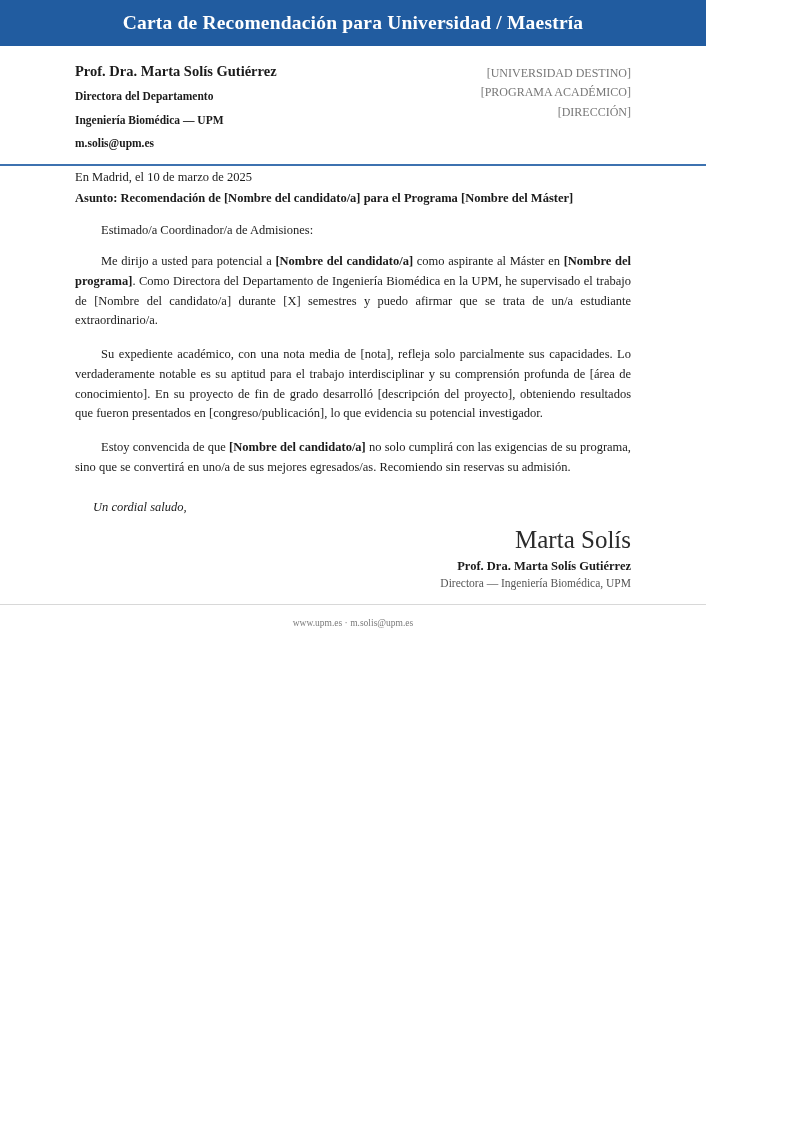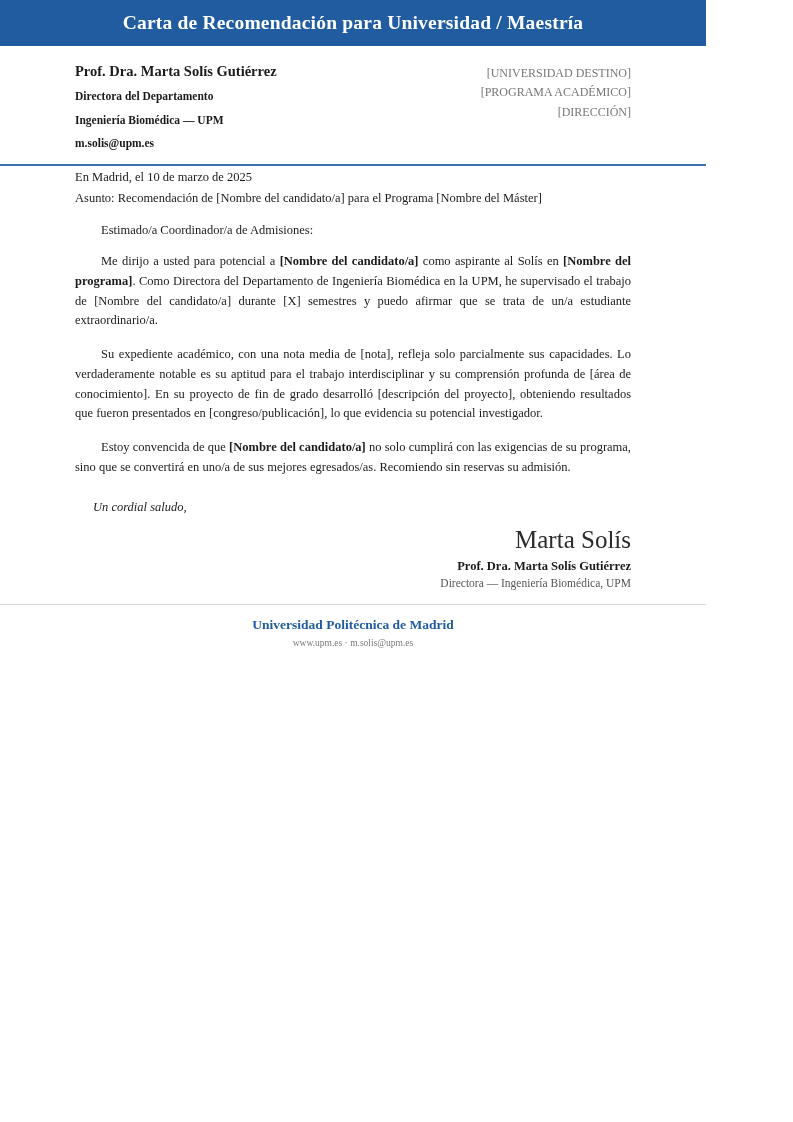--- a/index.html
+++ b/index.html
@@ -86,21 +86,21 @@
   .body {
     padding: 2px 75px 0 75px;
   }
   .date-line {
     font-size: 12.5px;
     line-height: 1.45;
     margin: 0 0 3px 0;
   }
   .subject-line {
     font-size: 12.5px;
-    font-weight: normal;
+    font-weight: bold;
     line-height: 1.45;
     margin: 0 0 14px 0;
   }
   .para {
     font-size: 12.5px;
     line-height: 1.58;
     text-align: justify;
     text-indent: 26px;
     margin: 0 0 14px 0;
     hyphens: none;
@@ -191,35 +191,34 @@
   </div>
 
   <hr class="rule-blue">
 
   <div class="body">
     <p class="date-line">En Madrid, el 10 de marzo de 2025</p>
     <p class="subject-line">Asunto: Recomendación de [Nombre del candidato/a] para el Programa [Nombre del Máster]</p>
 
     <p class="para salutation">Estimado/a Coordinador/a de Admisiones:</p>
 
-    <p class="para"><span>Me dirijo a usted para potencial a </span><b>[Nombre del candidato/a]</b><span> como aspirante al Solís en </span><b>[Nombre del programa]</b><span>. Como Directora del Departamento de Ingeniería Biomédica en la UPM, he supervisado el trabajo de [Nombre del candidato/a] durante [X] semestres y puedo afirmar que se trata de un/a estudiante extraordinario/a.</span></p>
+    <p class="para"><span>Me dirijo a usted para potencial a </span><b>[Nombre del candidato/a]</b><span> como aspirante al Máster en </span><b>[Nombre del programa]</b><span>. Como Directora del Departamento de Ingeniería Biomédica en la UPM, he supervisado el trabajo de [Nombre del candidato/a] durante [X] semestres y puedo afirmar que se trata de un/a estudiante extraordinario/a.</span></p>
 
     <p class="para">Su expediente académico, con una nota media de [nota], refleja solo parcialmente sus capacidades. Lo verdaderamente notable es su aptitud para el trabajo interdisciplinar y su comprensión profunda de [área de conocimiento]. En su proyecto de fin de grado desarrolló [descripción del proyecto], obteniendo resultados que fueron presentados en [congreso/publicación], lo que evidencia su potencial investigador.</p>
 
     <p class="para"><span>Estoy convencida de que </span><b>[Nombre del candidato/a]</b><span> no solo cumplirá con las exigencias de su programa, sino que se convertirá en uno/a de sus mejores egresados/as. Recomiendo sin reservas su admisión.</span></p>
 
     <p class="closing">Un cordial saludo,</p>
   </div>
 
   <div class="signature">
     <p class="sig-script">Marta Solís</p>
     <p class="sig-name">Prof. Dra. Marta Solís Gutiérrez</p>
     <p class="sig-role">Directora — Ingeniería Biomédica, UPM</p>
   </div>
 
   <hr class="rule-gray">
 
   <div class="footer">
-    <p class="footer-title">Universidad Politécnica de Madrid</p>
     <p class="footer-sub">www.upm.es · m.solis@upm.es</p>
   </div>
 
 </div>
 
 </body></html>

